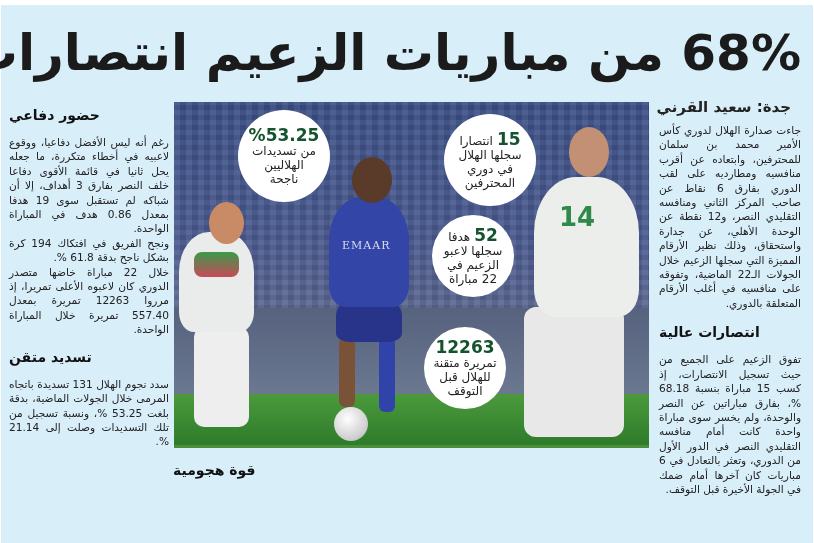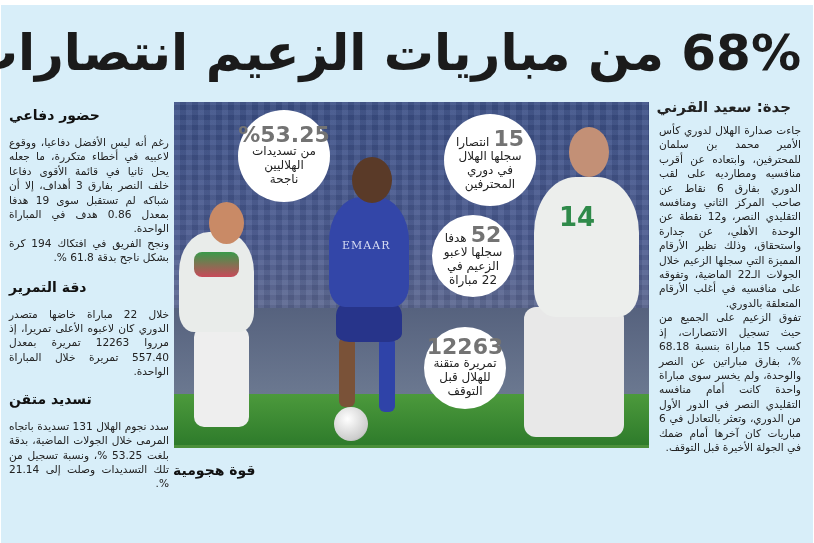--- a/index.html
+++ b/index.html
@@ -58,21 +58,21 @@
   .p-white2-legs { left: 350px; top: 205px; width: 100px; height: 130px; background: #e8e8e8; border-radius: 12px; }
   .num14 { position: absolute; left: 385px; top: 100px; font-size: 26px; font-weight: 900; color: #2f8a4a; font-family: "DejaVu Sans", sans-serif; direction: ltr; }
   .emaar { position: absolute; left: 168px; top: 137px; font-size: 11px; color: #d7dcf2; font-family: "DejaVu Serif", serif; letter-spacing: 1px; direction: ltr; }
   .ball { position: absolute; left: 160px; top: 305px; width: 34px; height: 34px; border-radius: 50%; background: radial-gradient(circle at 40% 35%, #fff, #ccc 70%, #888); }
 
   .bubble {
     position: absolute; background: #ffffff; border-radius: 50%;
     display: flex; flex-direction: column; align-items: center; justify-content: center;
     text-align: center; direction: rtl; color: #222;
   }
-  .bubble .big { font-weight: 900; color: #737373; font-size: 22px; line-height: 18px; direction: ltr; }
+  .bubble .big { font-weight: 900; color: #14532d; font-size: 17px; line-height: 18px; direction: ltr; }
   .bubble .txt { font-size: 12px; line-height: 14px; }
   .bubble .inline-row { display: flex; align-items: baseline; gap: 4px; direction: rtl; }
   .b1 { left: 64px; top: 8px; width: 92px; height: 92px; }
   .b2 { left: 270px; top: 12px; width: 92px; height: 92px; }
   .b3 { left: 258px; top: 113px; width: 82px; height: 82px; }
   .b4 { left: 250px; top: 225px; width: 82px; height: 82px; }
 
   .bottom-mid { position: absolute; left: 172px; top: 455px; width: 478px; }
   .bottom-mid .subhead { margin-bottom: 10px; }
   .bottom-cols { display: flex; direction: rtl; gap: 14px; font-size: 10.6px; line-height: 14.4px; color: #222; }
@@ -82,29 +82,29 @@
 <body>
 
 <div class="page">
 
   <h1 class="headline">68% من مباريات الزعيم انتصارات</h1>
 
   <div class="byline">جدة: سعيد القرني</div>
 
   <div class="col col-right">
     <p class="para">جاءت صدارة الهلال لدوري كأس الأمير محمد بن سلمان للمحترفين، وابتعاده عن أقرب منافسيه ومطارديه على لقب الدوري بفارق 6 نقاط عن صاحب المركز الثاني ومنافسه التقليدي النصر، و12 نقطة عن الوحدة الأهلي، عن جدارة واستحقاق، وذلك نظير الأرقام المميزة التي سجلها الزعيم خلال الجولات الـ22 الماضية، وتفوقه على منافسيه في أغلب الأرقام المتعلقة بالدوري.</p>
+    <h2 class="subhead" style="margin-top:12px">انتصارات عالية</h2>
     <p class="para">تفوق الزعيم على الجميع من حيث تسجيل الانتصارات، إذ كسب 15 مباراة بنسبة 68.18 %، بفارق مباراتين عن النصر والوحدة، ولم يخسر سوى مباراة واحدة كانت أمام منافسه التقليدي النصر في الدور الأول من الدوري، وتعثر بالتعادل في 6 مباريات كان آخرها أمام ضمك في الجولة الأخيرة قبل التوقف.</p>
   </div>
 
   <div class="col col-left" style="top:100px">
     <h2 class="subhead">حضور دفاعي</h2>
     <p class="para">رغم أنه ليس الأفضل دفاعيا، ووقوع لاعبيه في أخطاء متكررة، ما جعله يحل ثانيا في قائمة الأقوى دفاعا خلف النصر بفارق 3 أهداف، إلا أن شباكه لم تستقبل سوى 19 هدفا بمعدل 0.86 هدف في المباراة الواحدة.</p>
     <p class="para">ونجح الفريق في افتكاك 194 كرة بشكل ناجح بدقة 61.8 %.</p>
 
-    <h2 class="subhead" style="margin-top:12px">دقة التمرير</h2>
     <p class="para">خلال 22 مباراة خاضها متصدر الدوري كان لاعبوه الأعلى تمريرا، إذ مرروا 12263 تمريرة بمعدل 557.40 تمريرة خلال المباراة الواحدة.</p>
 
     <h2 class="subhead" style="margin-top:10px">تسديد متقن</h2>
     <p class="para">سدد نجوم الهلال 131 تسديدة باتجاه المرمى خلال الجولات الماضية، بدقة بلغت 53.25 %، ونسبة تسجيل من تلك التسديدات وصلت إلى 21.14 %.</p>
   </div>
 
   <div class="photo">
     <div class="stands"></div>
     <div class="board"></div>
     <div class="pitch"></div>

